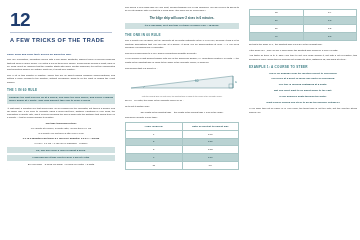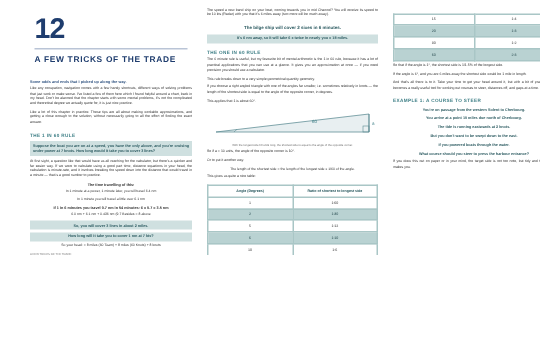--- a/index.html
+++ b/index.html
@@ -6,21 +6,21 @@
   body{
     width:360px;height:170px;overflow:hidden;
     background:#ffffff;
     font-family:"Liberation Sans", sans-serif;
     color:#231f20;
   }
   .page{
     position:relative;width:360px;height:170px;
     display:flex;
     box-sizing:border-box;
-    padding:6px 5px 4px 18px;
+    padding:6px 5px 4px 5px;
     gap:6px;
   }
   .col{width:112px;flex:0 0 112px;position:relative;}
   .col.mid{width:118px;flex:0 0 118px;}
   .col.right{width:112px;flex:0 0 112px;}
 
   
   .chapnum{
     font-size:19px;line-height:19px;font-weight:bold;
     color:#1f3d6e;letter-spacing:-0.5px;

